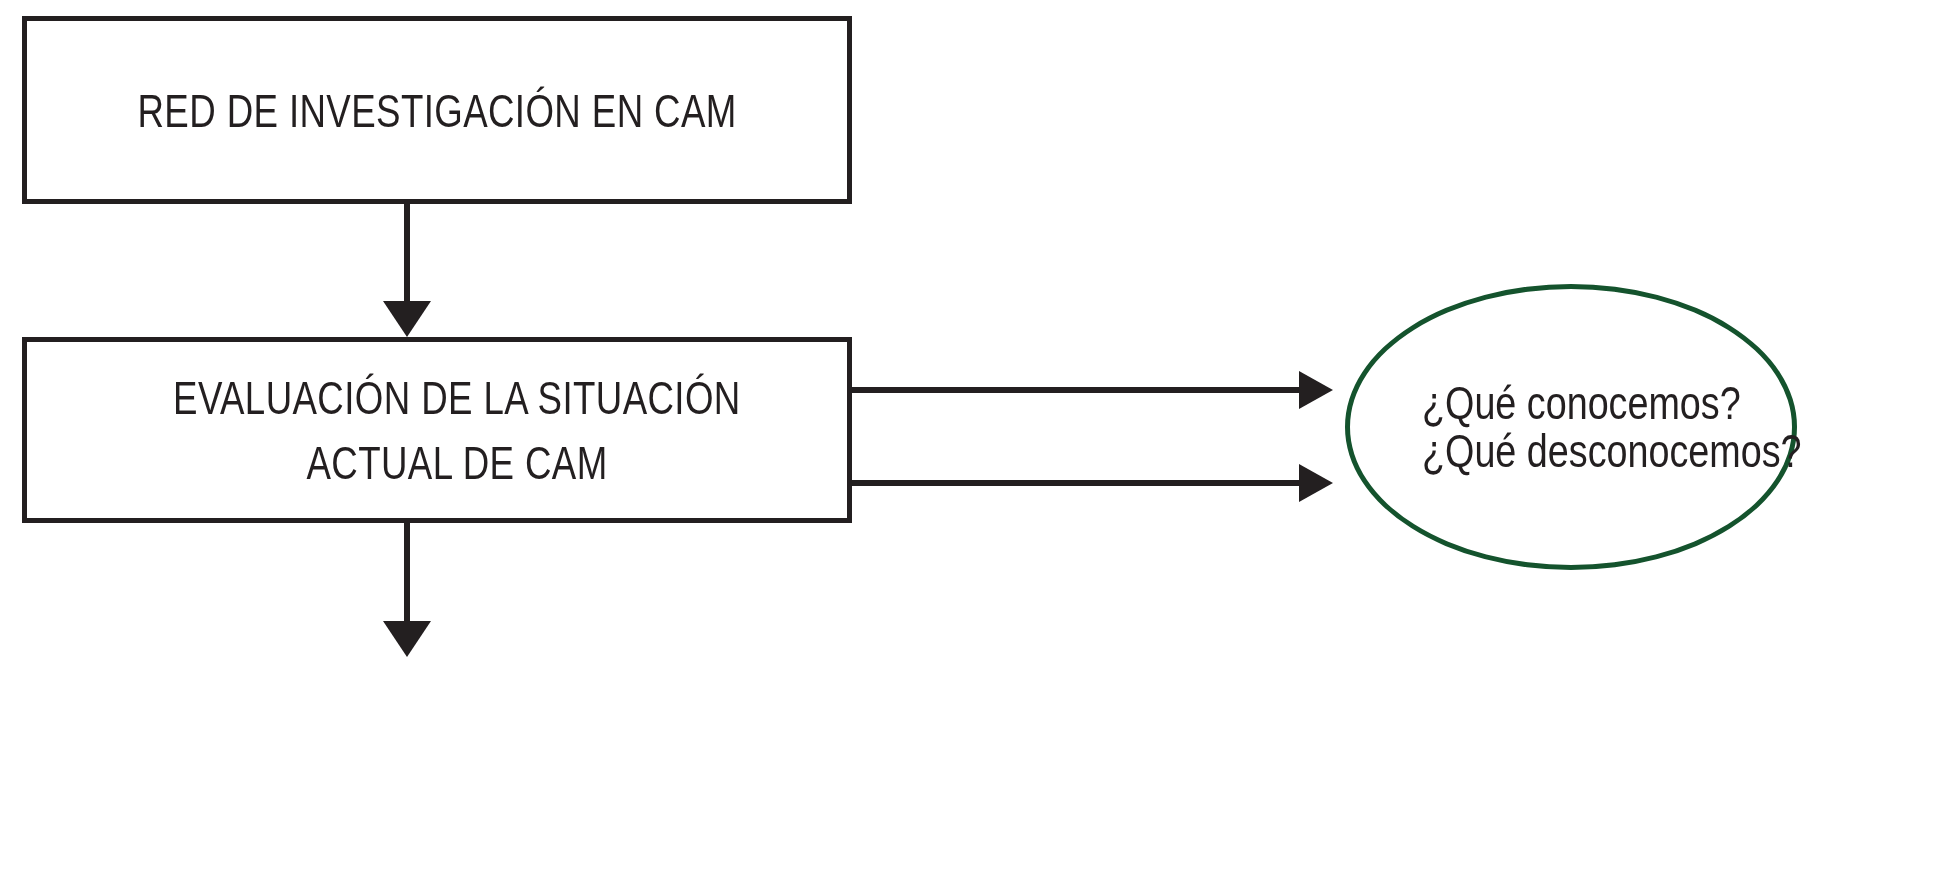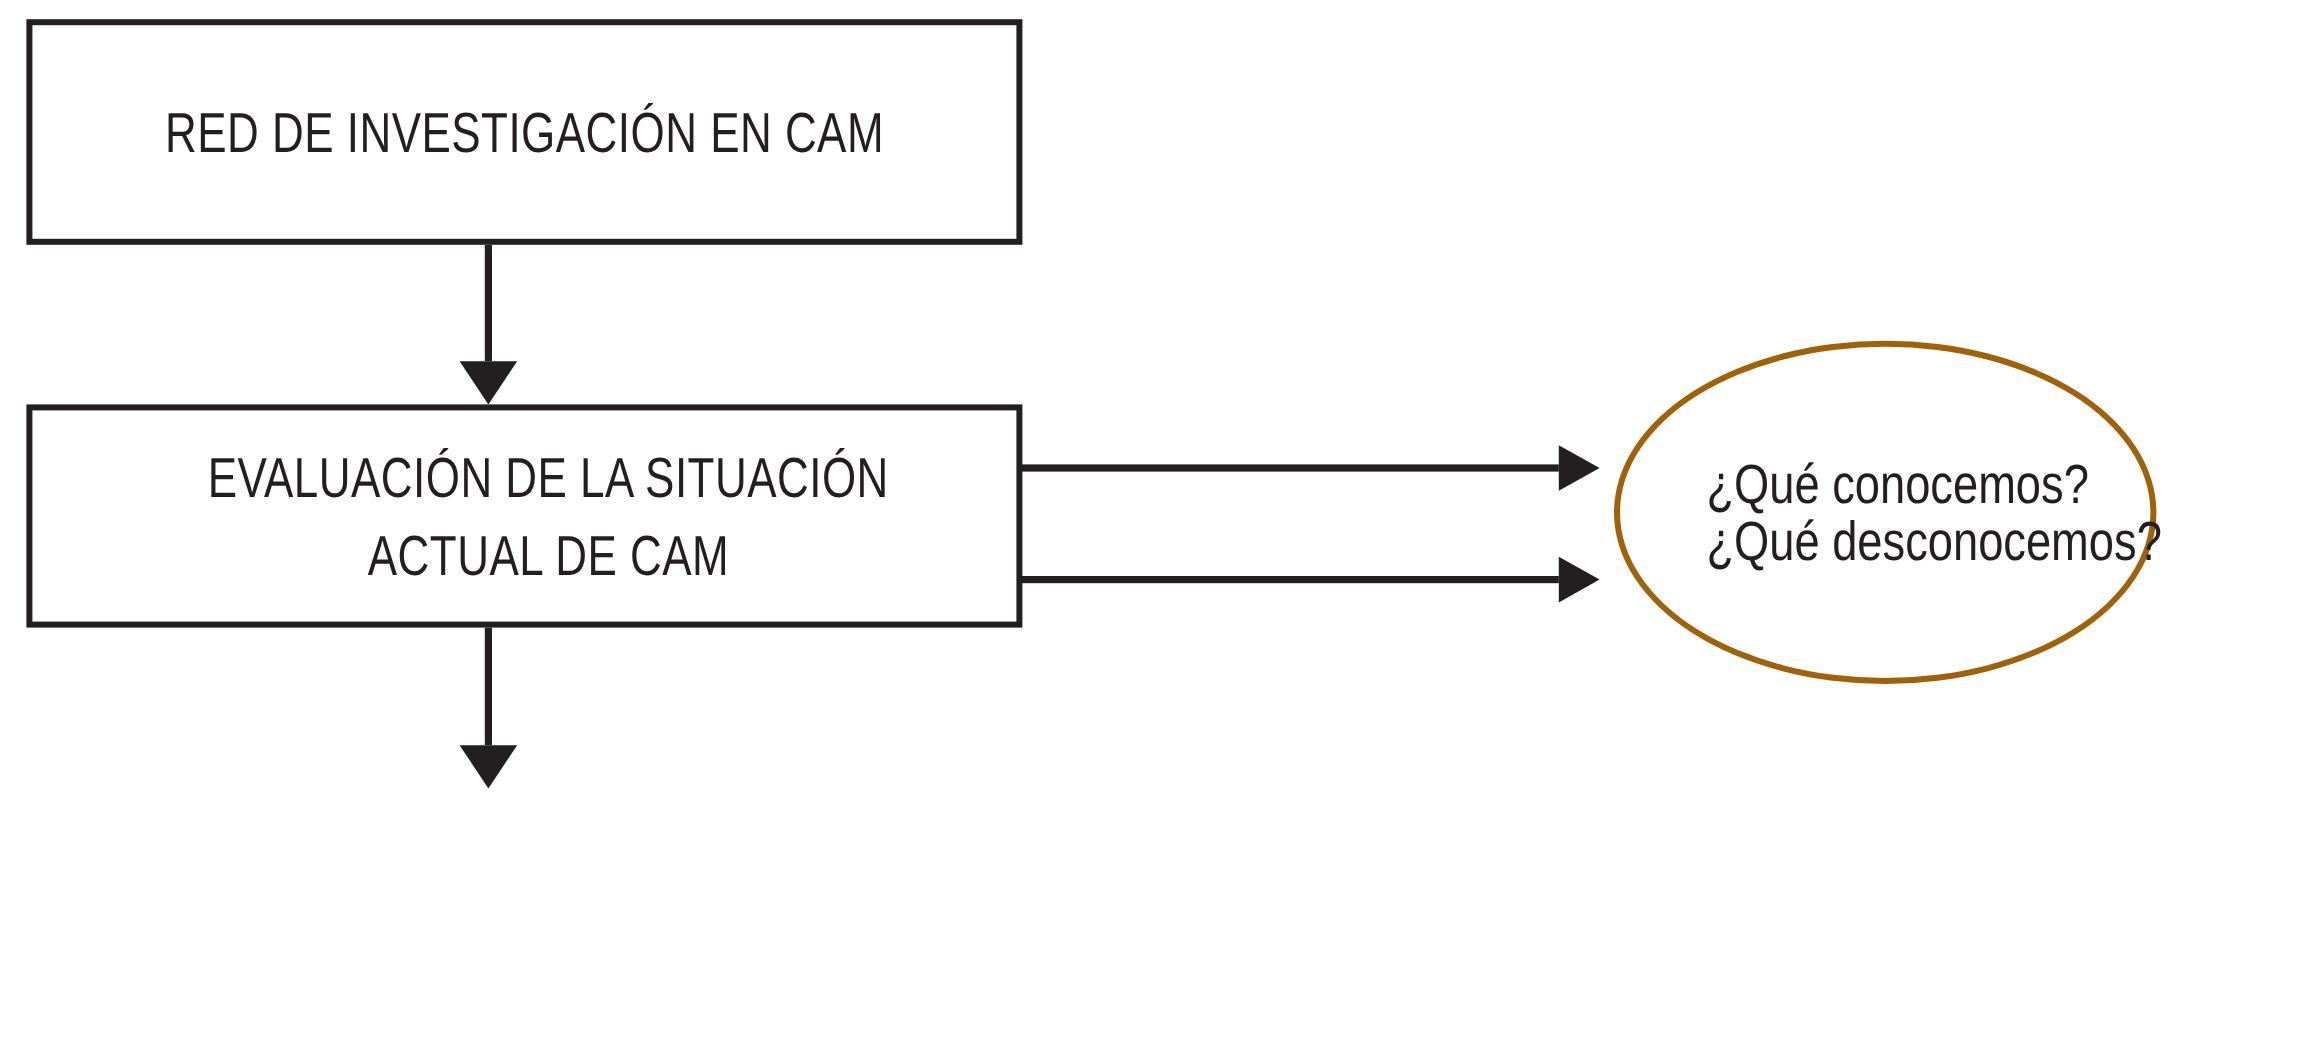--- a/index.html
+++ b/index.html
@@ -42,21 +42,21 @@
   .box-3 { left: 22px;  top: 657px; width: 830px; height: 184px; }
 
   
   .node-ellipse {
     position: absolute;
     box-sizing: border-box;
     left: 1345px;
     top: 284px;
     width: 452px;
     height: 286px;
-    border: 5px solid #a16207;
+    border: 5px solid #14532d;
     border-radius: 50%;
     background: #ffffff;
     display: flex;
     flex-direction: column;
     align-items: flex-start;
     justify-content: center;
     padding-left: 72px;
   }
   .node-ellipse .node-line {
     font-size: 46px;

